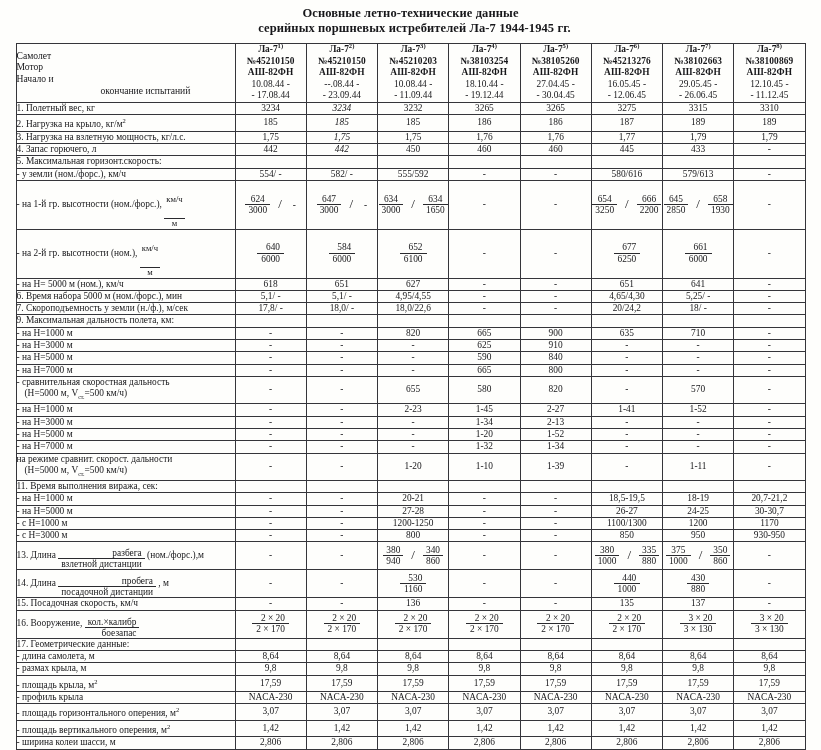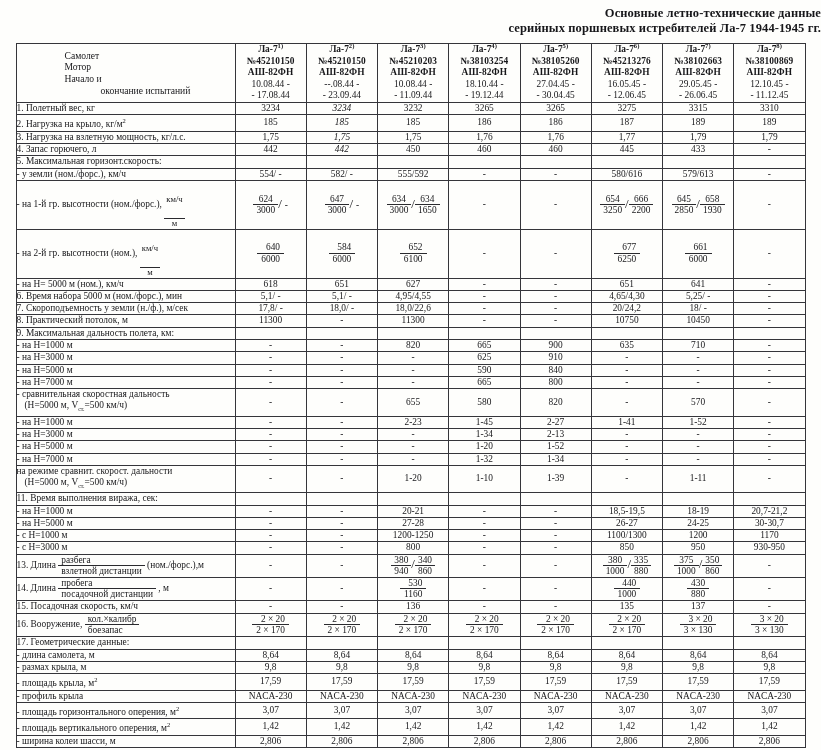--- a/index.html
+++ b/index.html
@@ -8,21 +8,21 @@
     background:#fefefc;
     font-family:"Liberation Serif", serif;
     color:#17171a;
     overflow:hidden;
     position:relative;
   }
   .page{position:relative;width:821px;height:750px;box-sizing:border-box;}
 
   
   .title{
-    text-align:right;
+    text-align:center;
     font-weight:bold;
     font-size:12.5px;
     line-height:15px;
     padding-top:6px;
     letter-spacing:.1px;
   }
   .title .l2{font-size:12.5px;padding-left:8px;}
 
   
   table.spec{
@@ -46,21 +46,21 @@
   col.c{width:71.25px;}
 
   
   .hdr-lbl{
     padding:2px 0 2px 0;
     text-align:left;
     font-size:9.6px;
     line-height:11.6px;
     vertical-align:top;
   }
-  .hdr-lbl .r{display:block;padding-left:48px;}
+  .hdr-lbl .r{display:block;}
   .hdr-lbl .r.indent{padding-left:84px;}
   .hdr-cell{
     text-align:center;
     font-size:9.4px;
     line-height:11.6px;
     padding:2px 1px;
     vertical-align:top;
   }
   .hdr-cell .mdl{font-weight:bold;}
   .hdr-cell .eng{font-weight:bold;letter-spacing:.1px;}
@@ -85,22 +85,23 @@
 
   .ind1{padding-left:14px;}
 
   
   .num{display:inline-block;}
 
   
   .lfrac{
     display:inline-block;
     vertical-align:middle;
-    text-align:left;
+    text-align:right;
     line-height:10px;
+    margin-top:6px;
   }
   .lfrac .top{display:block;border-bottom:1px solid #2a2a2e;padding:0 3px 0px 3px;}
   .lfrac .bot{display:block;padding:0px 3px 0 3px;}
 
   
   .unitfrac{
     display:inline-block;
     vertical-align:middle;
     text-align:center;
     line-height:9.4px;
@@ -116,21 +117,21 @@
     line-height:10.4px;
   }
   .vfrac .top{display:block;border-bottom:1px solid #2a2a2e;padding:0 4px 0 4px;}
   .vfrac .bot{display:block;padding:0 4px;}
 
   
   .dfrac{
     display:inline-flex;
     align-items:center;
     justify-content:center;
-    gap:0px;
+    gap:8px;
     line-height:10.4px;
   }
   .dfrac .half{display:inline-block;text-align:center;}
   .dfrac .half .top{display:block;border-bottom:1px solid #2a2a2e;padding:0 3px;}
   .dfrac .half .bot{display:block;padding:0 3px;}
   .dfrac .slash{
     display:inline-block;
     font-size:13px;
     padding:0 0px;
     transform:translateY(-1px);
@@ -403,31 +404,20 @@
           <td class="val">17,8/ -</td>
           <td class="val">18,0/ -</td>
           <td class="val">18,0/22,6</td>
           <td class="val">-</td>
           <td class="val">-</td>
           <td class="val">20/24,2</td>
           <td class="val">18/ -</td>
           <td class="val">-</td>
         </tr>
         <tr>
-          <td class="lab">8. Практический потолок, м</td>
-          <td class="val">11300</td>
-          <td class="val">-</td>
-          <td class="val">11300</td>
-          <td class="val">-</td>
-          <td class="val">-</td>
-          <td class="val">10750</td>
-          <td class="val">10450</td>
-          <td class="val">-</td>
-        </tr>
-        <tr>
           <td class="lab">9. Максимальная дальность полета, км:</td>
           <td class="val"></td>
           <td class="val"></td>
           <td class="val"></td>
           <td class="val"></td>
           <td class="val"></td>
           <td class="val"></td>
           <td class="val"></td>
           <td class="val"></td>
         </tr>

